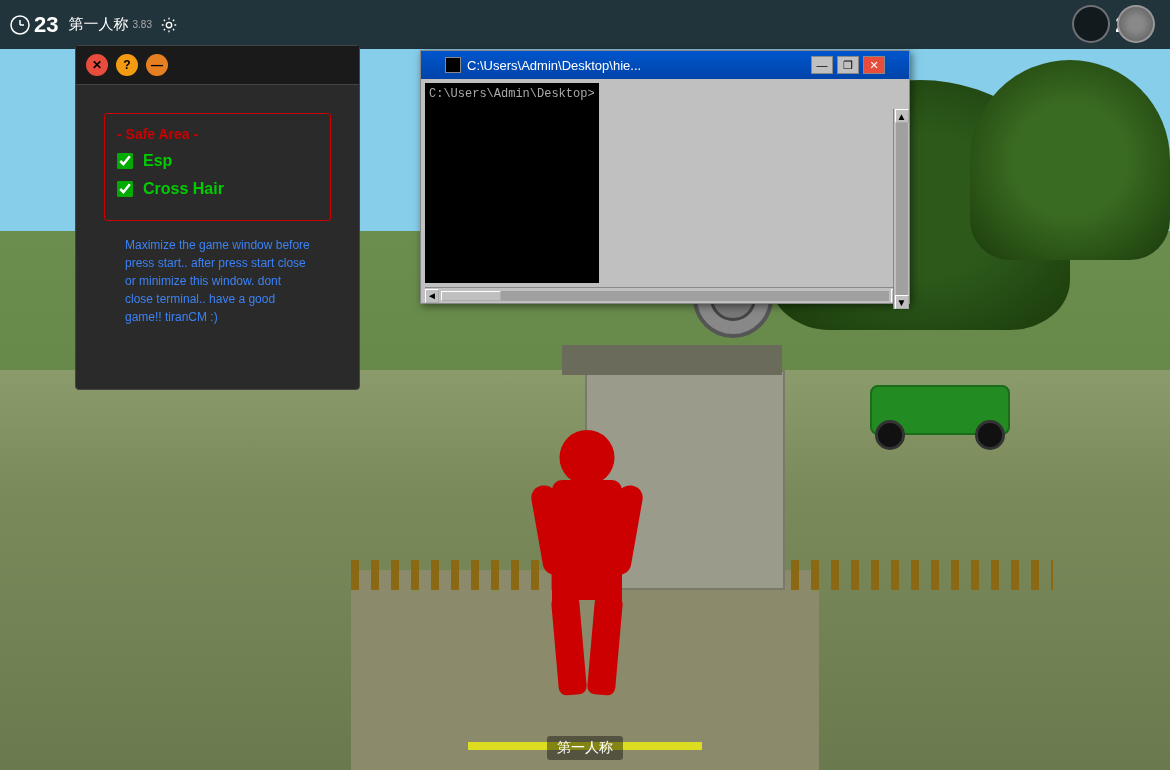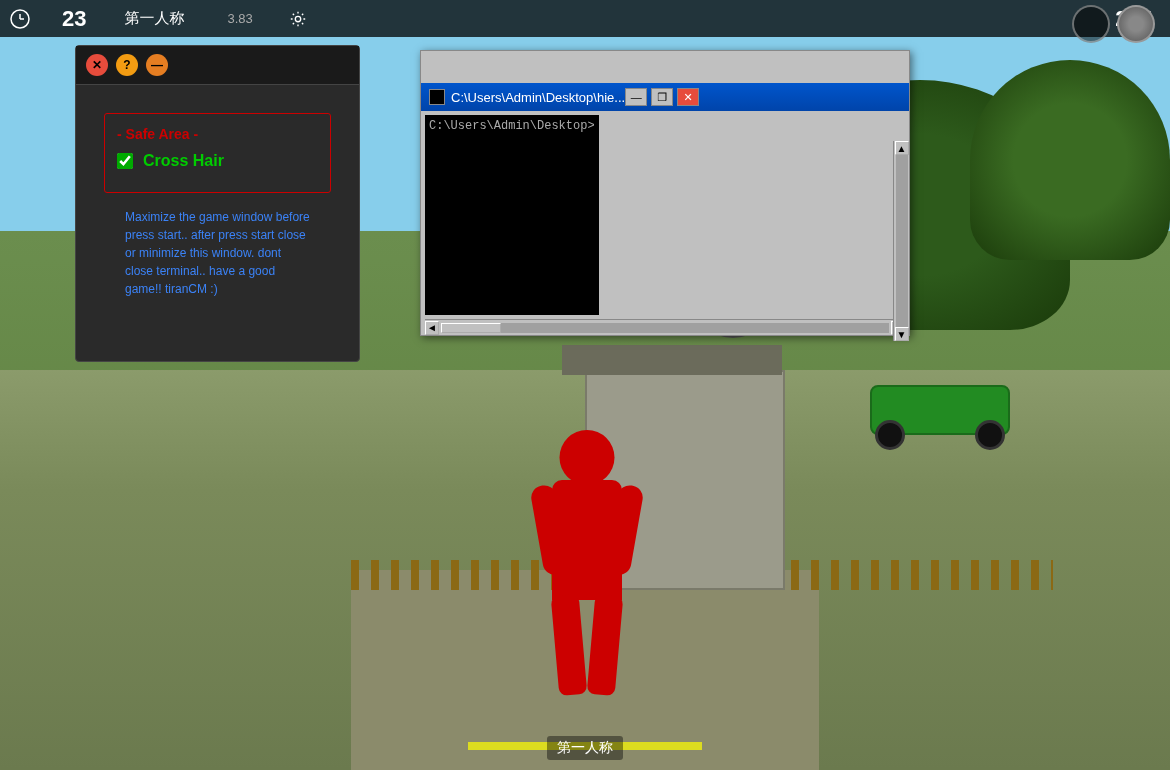--- a/index.html
+++ b/index.html
@@ -247,27 +247,26 @@
       background: #111;
       border-radius: 50%;
       border: 3px solid #333;
     }
 
     
     #top-bar {
       position: absolute;
       top: 0; left: 0;
       width: 100%;
-      height: 37px;
+      height: 49px;
       background: rgba(0,0,0,0.75);
       z-index: 100;
       display: flex;
       align-items: center;
       padding: 0 10px;
-      gap: 28px;
     }
     .hud-circle {
       position: absolute;
       top: 5px;
       right: 60px;
       z-index: 100;
       width: 38px;
       height: 38px;
       border-radius: 50%;
       background: rgba(0,0,0,0.5);
@@ -387,25 +386,25 @@
       left: 420px;
       width: 490px;
       background: #c0c0c0;
       border: 1px solid #888;
       z-index: 201;
       box-shadow: 2px 2px 8px rgba(0,0,0,0.5);
     }
     #terminal-titlebar {
       background: linear-gradient(180deg, #0055cc 0%, #0044aa 100%);
       color: white;
-      padding: 5px 8px;
-      display: flex;
-      align-items: center;
+      padding: 5px 24px;
+      display: flex;
+      align-items: center;
+      justify-content: space-between;
       font-size: 13px;
-      margin-top: 32px;
     }
     .terminal-title-left {
       display: flex;
       align-items: center;
       gap: 6px;
     }
     .terminal-icon {
       width: 16px;
       height: 16px;
       background: #000;
@@ -550,40 +549,44 @@
 </div>
 
 <div id="top-bar">
   <svg width="20" height="20" viewBox="0 0 20 20" style="margin-right:4px;">
     <circle cx="10" cy="10" r="9" stroke="white" stroke-width="1.5" fill="none"></circle>
     <line x1="10" y1="10" x2="10" y2="5" stroke="white" stroke-width="1.5"></line>
     <line x1="10" y1="10" x2="14" y2="10" stroke="white" stroke-width="1.5"></line>
   </svg>
   <span style="color:white;font-size:22px;font-weight:bold;margin-right:10px;">23</span>
   <span style="color:white;font-size:15px;">第一人称</span>
-  <span style="color:#aaa;font-size:13px;margin-left:15px;">3.83</span>
+  <span style="color:#aaa;font-size:10px;margin-left:4px;">3.83</span>
   <svg width="18" height="18" viewBox="0 0 20 20" style="margin-left:8px;cursor:pointer;">
     <circle cx="10" cy="10" r="3" stroke="white" stroke-width="1.5" fill="none"></circle>
     <path d="M10 2v2M10 16v2M2 10h2M16 10h2M4.2 4.2l1.4 1.4M14.4 14.4l1.4 1.4M4.2 15.8l1.4-1.4M14.4 5.6l1.4-1.4" stroke="white" stroke-width="1.5"></path>
   </svg>
   <div style="flex:1;"></div>
   <div class="hud-circle"></div>
   <span style="color:white;font-size:22px;font-weight:bold;margin-right:8px;">255</span>
   <div class="hud-avatar"></div>
 </div>
 
 <div id="hack-panel">
   <div id="hack-panel-titlebar">
     <button class="window-btn btn-close">✕</button>
     <button class="window-btn btn-help">?</button>
     <button class="window-btn btn-minimize">—</button>
   </div>
   <div id="hack-panel-content">
     <div class="safe-area-box">
       <div class="safe-area-label">- Safe Area -</div>
+      <div class="checkbox-item">
+        <input type="checkbox" checked="" id="cb-esp" style="">
+        <label class="checkbox-label" for="cb-esp">Esp</label>
+      </div>
       <div class="checkbox-item">
         <input type="checkbox" checked="" id="cb-cross" style="">
         <label class="checkbox-label" for="cb-cross">Cross Hair</label>
       </div>
     </div>
     <div class="info-text">Maximize the game window before press start.. after press start close or minimize this window. dont close terminal.. have a good game!!  tiranCM :)</div>
   </div>
 </div>
 
 <div id="terminal-window">

